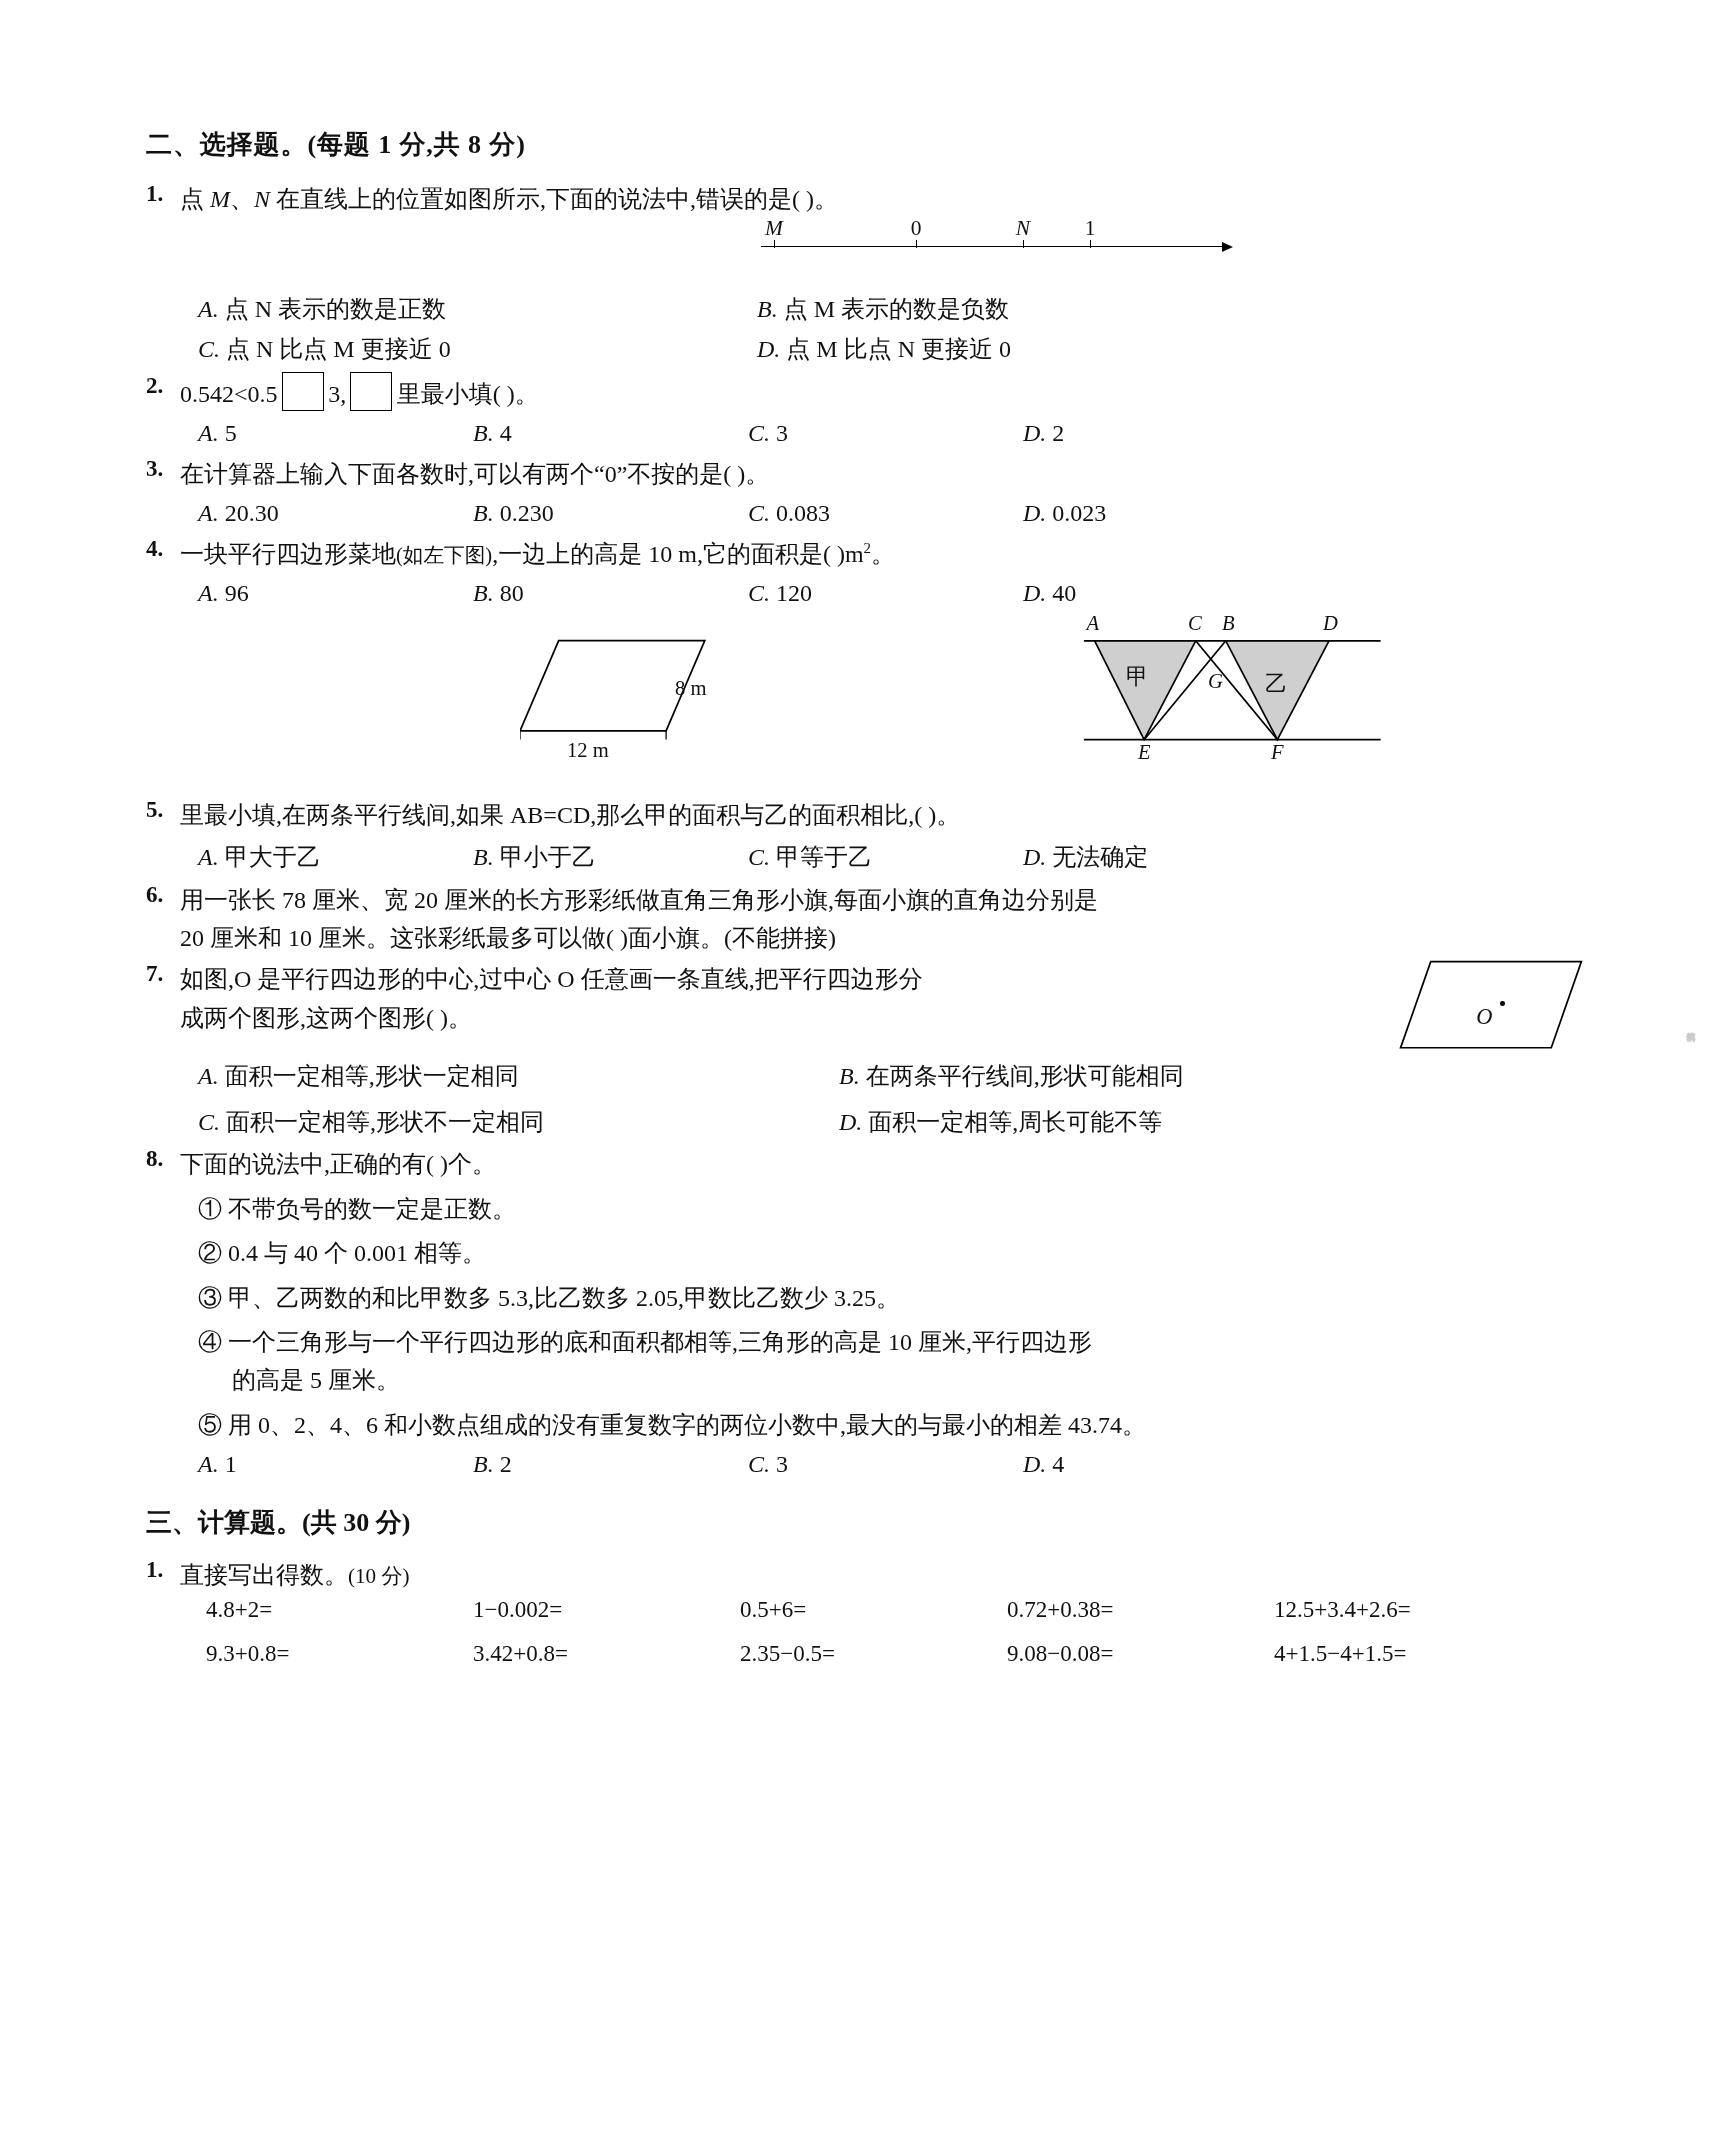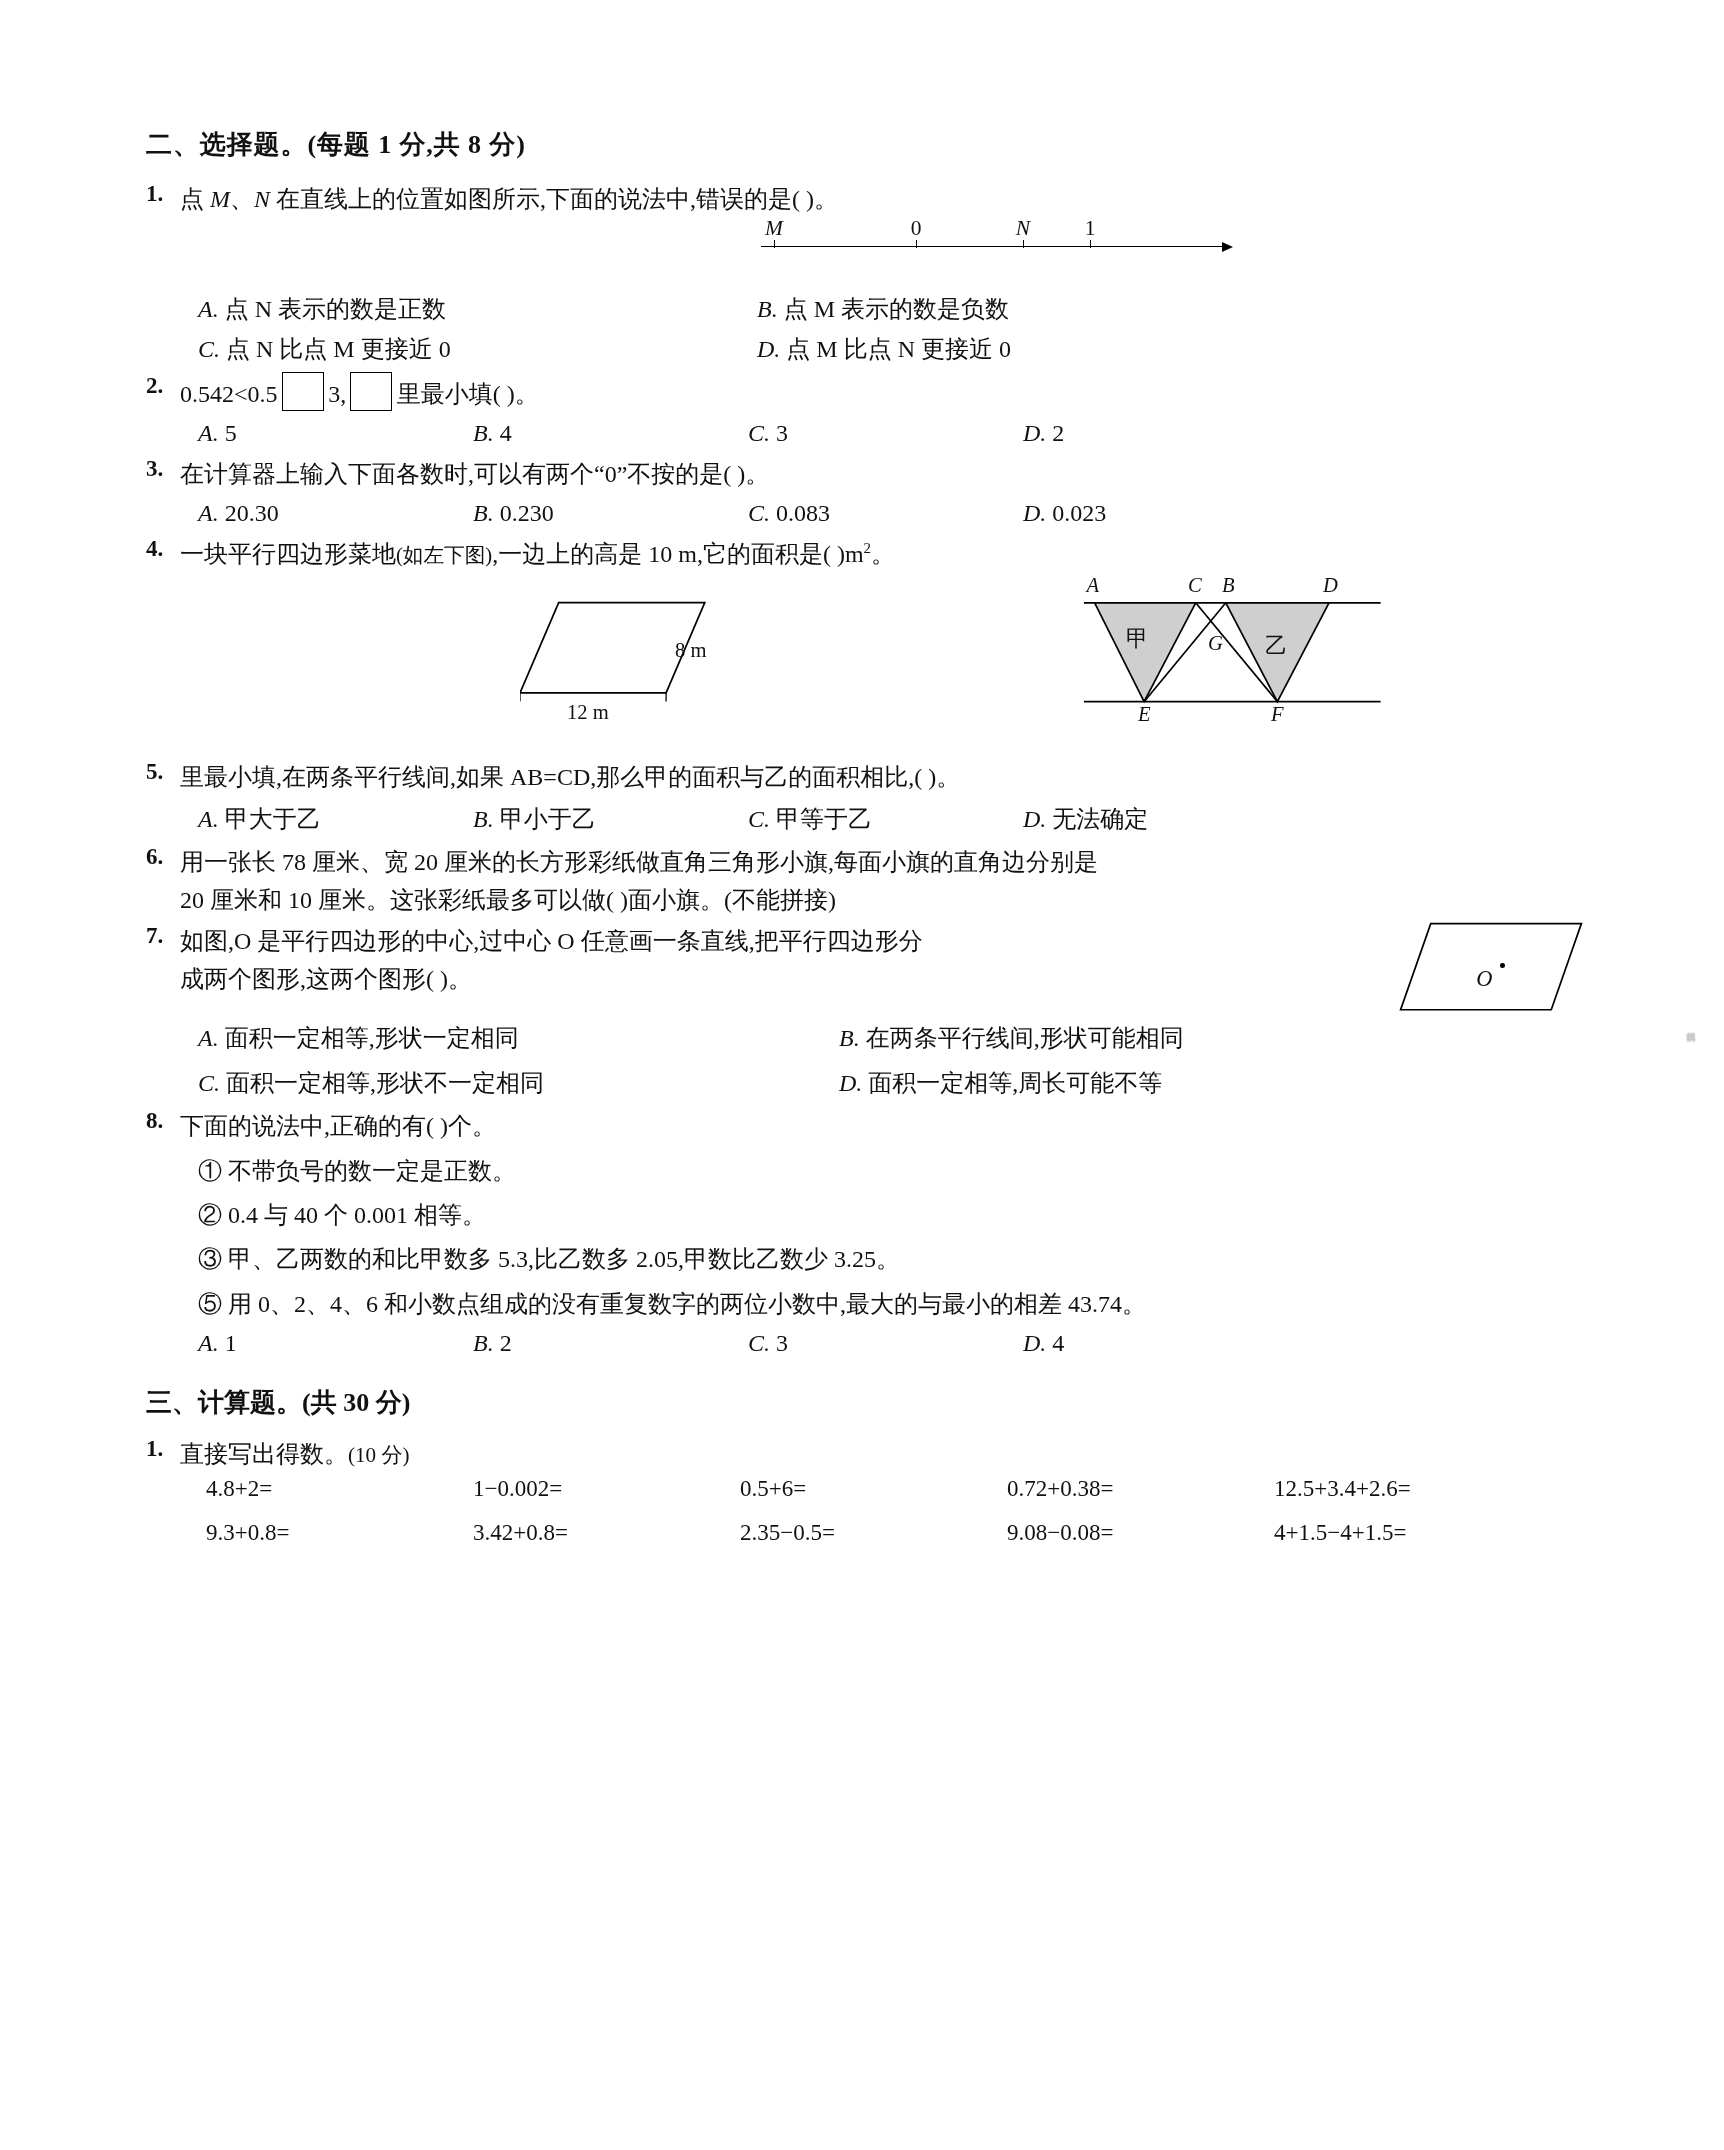--- a/index.html
+++ b/index.html
@@ -277,20 +277,38 @@
     <div class="opt">
       <span class="opt-lbl">D.</span>
       <span>0.023</span>
     </div>
   </div>
 
   <div class="q-row">
     <div class="q-num">4.</div>
     <div class="q-body">
       <span>一块平行四边形菜地</span><span style="font-size:0.86em">(如左下图)</span><span>,一边上的高是 10 m,它的面积是(        )m</span><sup>2</sup><span>。</span>
+    </div>
+  </div>
+  <div class="opts opts-4">
+    <div class="opt">
+      <span class="opt-lbl">A.</span>
+      <span>96</span>
+    </div>
+    <div class="opt">
+      <span class="opt-lbl">B.</span>
+      <span>80</span>
+    </div>
+    <div class="opt">
+      <span class="opt-lbl">C.</span>
+      <span>120</span>
+    </div>
+    <div class="opt">
+      <span class="opt-lbl">D.</span>
+      <span>40</span>
     </div>
   </div>
 
   <div class="fig-row">
 
     <div class="par-fig">
       <svg width="275" height="129" viewBox="0 0 640 300">
         <polygon points="90,20 430,20 340,230 0,230" fill="none" stroke="#000" stroke-width="4"></polygon>
         <line x1="0" y1="230" x2="0" y2="250" stroke="#000" stroke-width="3"></line>
         <line x1="340" y1="230" x2="340" y2="250" stroke="#000" stroke-width="3"></line>
@@ -386,20 +404,24 @@
     </div>
   </div>
 
   <div class="q-row">
     <div class="q-num">8.</div>
     <div class="q-body">下面的说法中,正确的有(        )个。</div>
   </div>
   <div class="sub-item">① 不带负号的数一定是正数。</div>
   <div class="sub-item">② 0.4 与 40 个 0.001 相等。</div>
   <div class="sub-item">③ 甲、乙两数的和比甲数多 5.3,比乙数多 2.05,甲数比乙数少 3.25。</div>
+  <div class="sub-item">
+    <span>④ 一个三角形与一个平行四边形的底和面积都相等,三角形的高是 10 厘米,平行四边形</span>
+    <span class="indent">的高是 5 厘米。</span>
+  </div>
   <div class="sub-item">⑤ 用 0、2、4、6 和小数点组成的没有重复数字的两位小数中,最大的与最小的相差 43.74。</div>
   <div class="opts opts-4">
     <div class="opt">
       <span class="opt-lbl">A.</span>
       <span>1</span>
     </div>
     <div class="opt">
       <span class="opt-lbl">B.</span>
       <span>2</span>
     </div>

